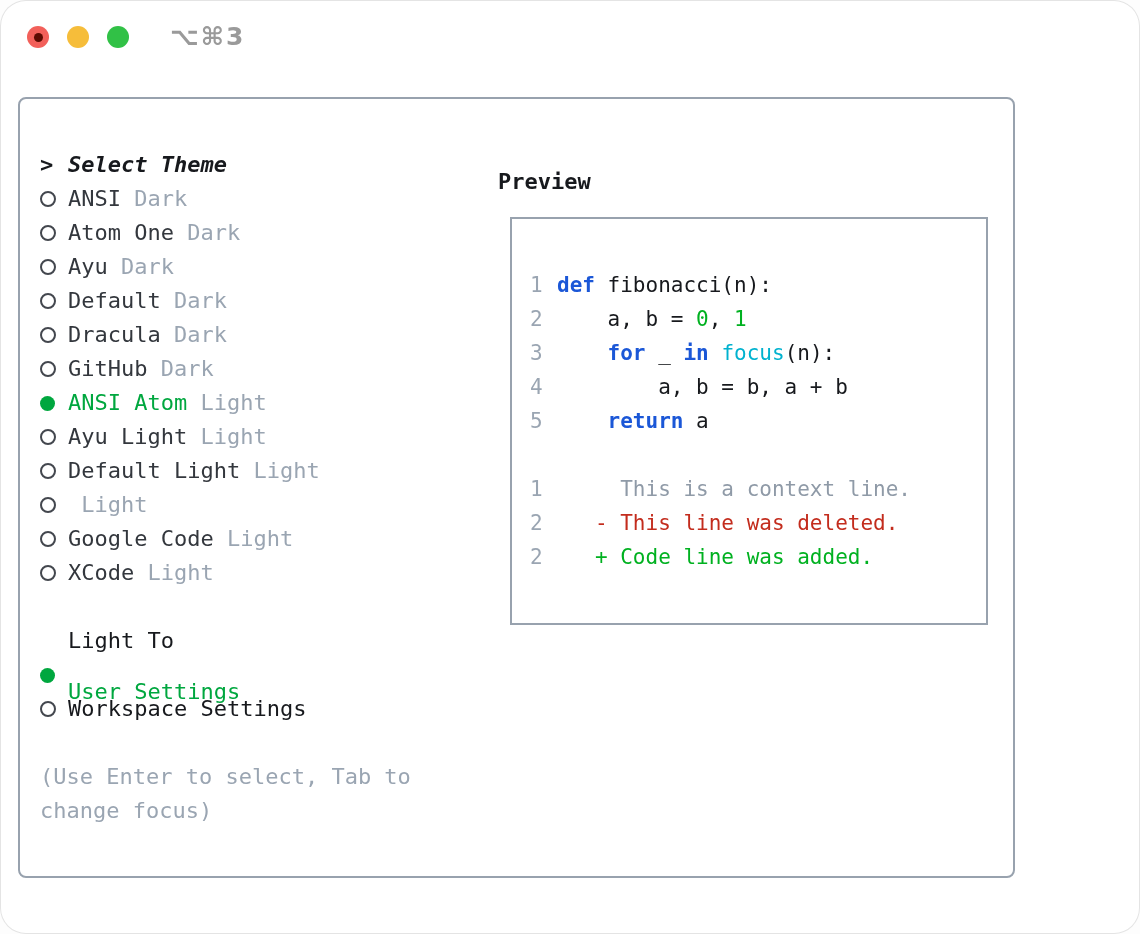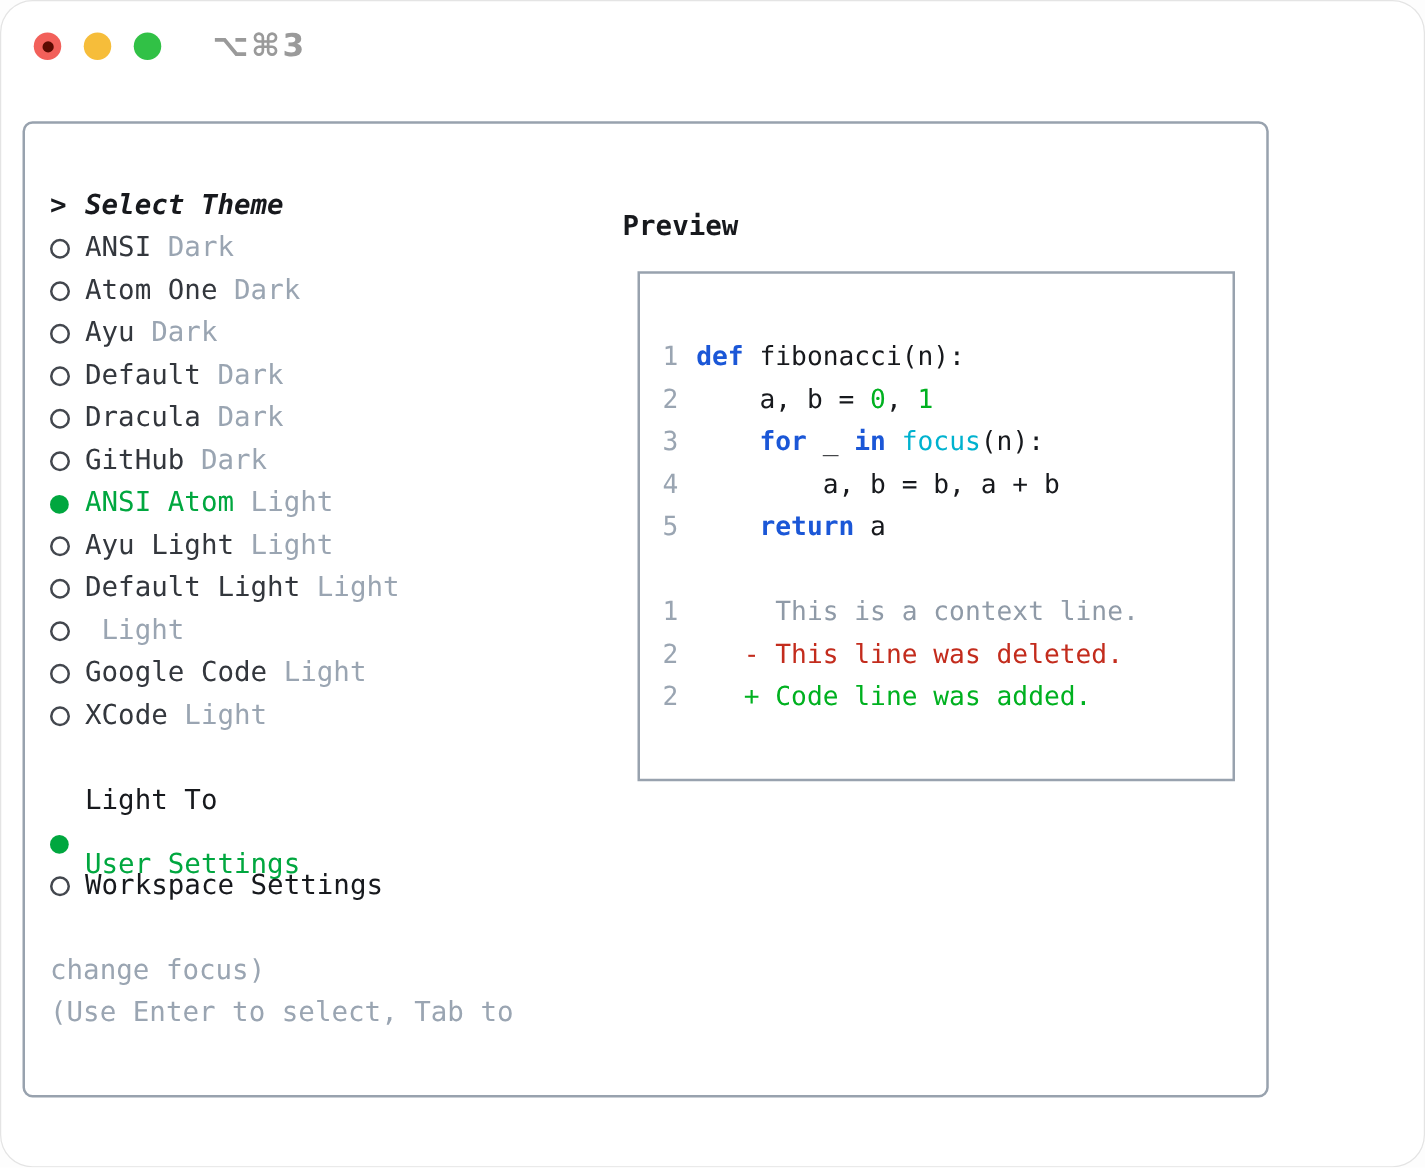--- a/index.html
+++ b/index.html
@@ -96,22 +96,22 @@
           <span class="subhdr">Light To</span>
         </div>
 
         <div>
             <div class="row"><span class="bullet"><span class="dot filled"></span></span><span class="opt-label sel">User Settings</span></div>
             <div class="row"><span class="bullet"><span class="dot hollow"></span></span><span class="opt-label">Workspace Settings</span></div>
           </div>
 
         <div class="spacer"></div>
 
+        <div class="row help">(Use Enter to select, Tab to</div>
         <div class="row help">change focus)</div>
-        <div class="row help">(Use Enter to select, Tab to</div>
       </div>
 
       <div class="right">
         <div class="preview-hdr">Preview</div>
         <div class="preview-box">
           <div>
               <div class="cl"><span class="ln">1</span><span class="c-kw">def</span><span class="c-pl"> fibonacci(n):</span></div>
               <div class="cl"><span class="ln">2</span><span class="c-pl">    a, b = </span><span class="c-gr">0</span><span class="c-pl">, </span><span class="c-gr">1</span></div>
               <div class="cl"><span class="ln">3</span><span class="c-pl">    </span><span class="c-kw">for</span><span class="c-pl"> _ </span><span class="c-kw">in</span><span class="c-pl"> </span><span class="c-cy">focus</span><span class="c-pl">(n):</span></div>
               <div class="cl"><span class="ln">4</span><span class="c-pl">        a, b = b, a + b</span></div>

